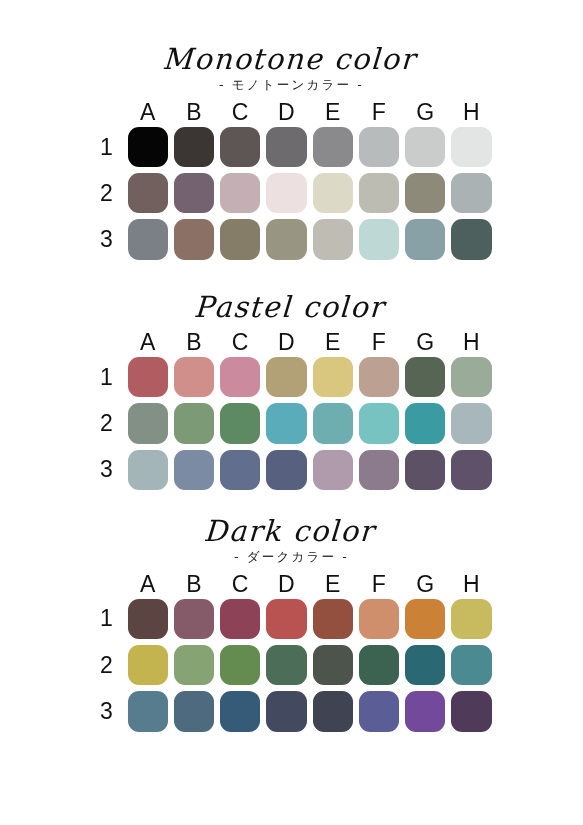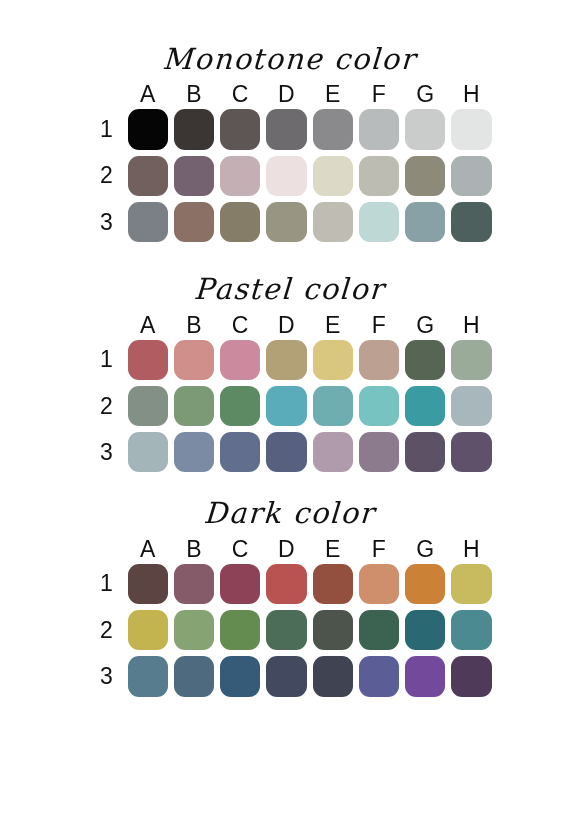--- a/index.html
+++ b/index.html
@@ -105,20 +105,21 @@
 </style>
 </head>
 <body style="background: rgb(255, 255, 255);">
 
 <div class="page">
 
   <div class="palette-section">
     <div class="section-head">
       <div style="height:42px"></div>
       <div class="script-title">Monotone color</div>
+      <div class="jp-subtitle">- モノトーンカラー -</div>
     </div>
     <div class="grid">
       <div class="col-head-row">
         <div class="col-head-spacer"></div>
         <div class="col-head">A</div>
         <div class="col-head">B</div>
         <div class="col-head">C</div>
         <div class="col-head">D</div>
         <div class="col-head">E</div>
         <div class="col-head">F</div>
@@ -219,20 +220,21 @@
         <div class="swatch" style="background: rgb(94, 81, 105);"></div>
       </div>
     </div>
   </div>
 
   <div class="sec-gap-2"></div>
 
   <div class="palette-section">
     <div class="section-head">
       <div class="script-title">Dark color</div>
+      <div class="jp-subtitle">- ダークカラー -</div>
     </div>
     <div class="grid">
       <div class="col-head-row">
         <div class="col-head-spacer"></div>
         <div class="col-head">A</div>
         <div class="col-head">B</div>
         <div class="col-head">C</div>
         <div class="col-head">D</div>
         <div class="col-head">E</div>
         <div class="col-head">F</div>

